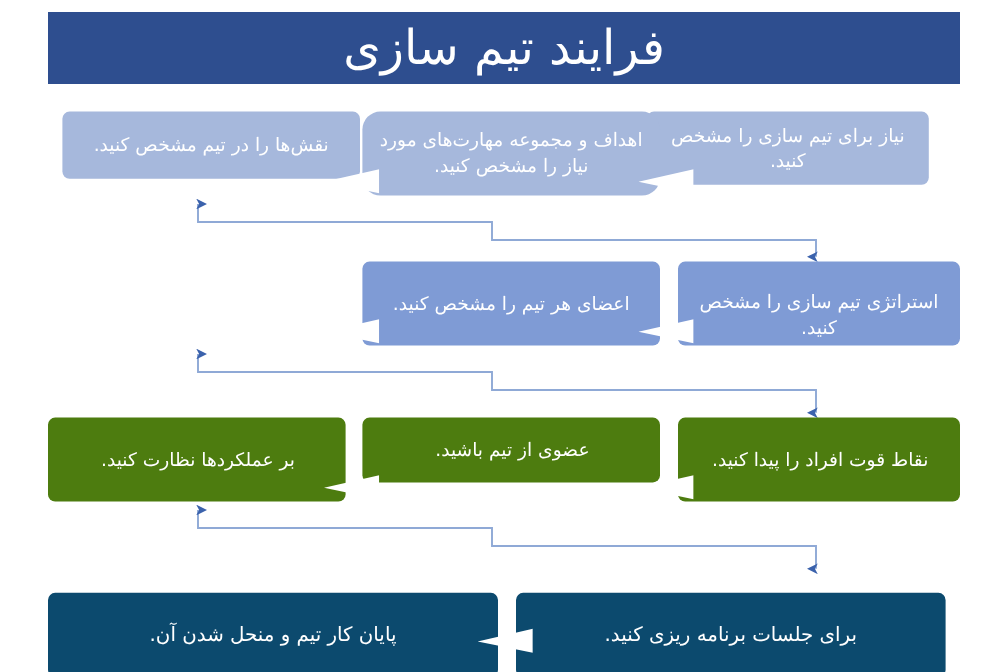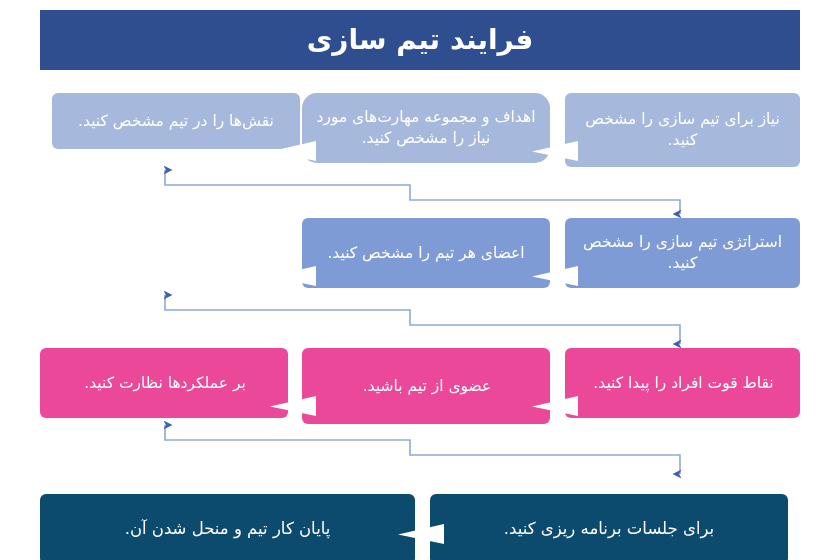--- a/index.html
+++ b/index.html
@@ -27,22 +27,22 @@
     width: 760px;
     height: 60px;
     background: #2E4E8F;
     display: flex;
     align-items: center;
     justify-content: center;
     box-sizing: border-box;
   }
   .title-text {
     color: #ffffff;
-    font-size: 28px;
-    font-weight: bold;
+    font-size: 40px;
+    font-weight: normal;
     letter-spacing: 0.5px;
     line-height: 1;
     direction: rtl;
     unicode-bidi: embed;
     white-space: nowrap;
   }
 
   
   .pbox {
     position: absolute;
@@ -55,21 +55,21 @@
     color: #ffffff;
     direction: rtl;
     unicode-bidi: embed;
     padding: 4px 14px;
     line-height: 1.35;
     font-size: 15.5px;
     font-weight: normal;
   }
   .pbox.tier1 { background: #A6B8DC; }
   .pbox.tier2 { background: #7F9BD5; }
-  .pbox.tier3 { background: #ec4899; padding-left: 16px; }
+  .pbox.tier3 { background: #4d7c0f; padding-left: 16px; }
   .pbox.tier4 { background: #0c4a6e; font-size: 16.5px; margin-top: 16px; }
 
   .pbox.wide { font-size: 16.5px; }
 
   
   
   .notch {
     position: absolute;
     width: 46px;
     height: 22px;
@@ -112,63 +112,63 @@
 
     <g stroke="#8FA9D6" stroke-width="1.6" fill="none">
       <path d="M165,295 L165,310 L410,310 L410,325 L680,325 L680,344" marker-start="url(#arrowUp)" marker-end="url(#arrowDown)"></path>
     </g>
 
     <g stroke="#8FA9D6" stroke-width="1.6" fill="none">
       <path d="M165,425 L165,440 L410,440 L410,455 L680,455 L680,474" marker-start="url(#arrowUp)" marker-end="url(#arrowDown)"></path>
     </g>
   </svg>
 
-  <div class="pbox tier1" style="left:565px; top:93px; width:235px; height:74px;">
+  <div class="pbox tier1" style="left:539px; top:93px; width:235px; height:61px;">
     <span>نیاز برای تیم سازی را مشخص کنید.</span>
   </div>
   <div class="pbox tier1" style="left:302px; top:93px; width:248px; height:70px;border-radius:15px;">
     <span>اهداف و مجموعه مهارت‌های مورد نیاز را مشخص کنید.</span>
   </div>
   <div class="pbox tier1" style="left:52px; top:93px; width:248px; height:56px;">
     <span>نقش‌ها را در تیم مشخص کنید.</span>
   </div>
 
   <div class="notch" style="left:532px; top:140px;">
     <svg viewBox="0 0 46 22" xmlns="http://www.w3.org/2000/svg">
       <path d="M46,1 L46,21 L0,11.5 Z" fill="#FFFFFF"></path>
     </svg>
   </div>
   <div class="notch" style="left:270px; top:140px;">
     <svg viewBox="0 0 46 22" xmlns="http://www.w3.org/2000/svg">
       <path d="M46,1 L46,21 L0,11.5 Z" fill="#FFFFFF"></path>
     </svg>
   </div>
 
-  <div class="pbox tier2" style="left:565px; top:218px; width:235px; height:70px;">
+  <div class="pbox tier2" style="left:565px; top:218px; width:235px; height:70px;align-items:flex-end;">
     <span>استراتژی تیم سازی را مشخص کنید.</span>
   </div>
   <div class="pbox tier2" style="left:302px; top:218px; width:248px; height:70px;">
     <span>اعضای هر تیم را مشخص کنید.</span>
   </div>
 
   <div class="notch" style="left:532px; top:265px;">
     <svg viewBox="0 0 46 22" xmlns="http://www.w3.org/2000/svg">
       <path d="M46,1 L46,21 L0,11.5 Z" fill="#FFFFFF"></path>
     </svg>
   </div>
   <div class="notch" style="left:270px; top:265px;">
     <svg viewBox="0 0 46 22" xmlns="http://www.w3.org/2000/svg">
       <path d="M46,1 L46,21 L0,11.5 Z" fill="#FFFFFF"></path>
     </svg>
   </div>
 
   <div class="pbox tier3" style="left:565px; top:348px; width:235px; height:70px;">
     <span>نقاط قوت افراد را پیدا کنید.</span>
   </div>
-  <div class="pbox tier3" style="left:302px; top:348px; width:248px; height:76px;">
+  <div class="pbox tier3" style="left:302px; top:348px; width:248px; height:54px;">
     <span>عضوی از تیم باشید.</span>
   </div>
   <div class="pbox tier3" style="left:40px; top:348px; width:248px; height:70px;">
     <span>بر عملکردها نظارت کنید.</span>
   </div>
 
   <div class="notch" style="left:532px; top:395px;">
     <svg viewBox="0 0 46 22" xmlns="http://www.w3.org/2000/svg">
       <path d="M46,1 L46,21 L0,11.5 Z" fill="#FFFFFF"></path>
     </svg>

